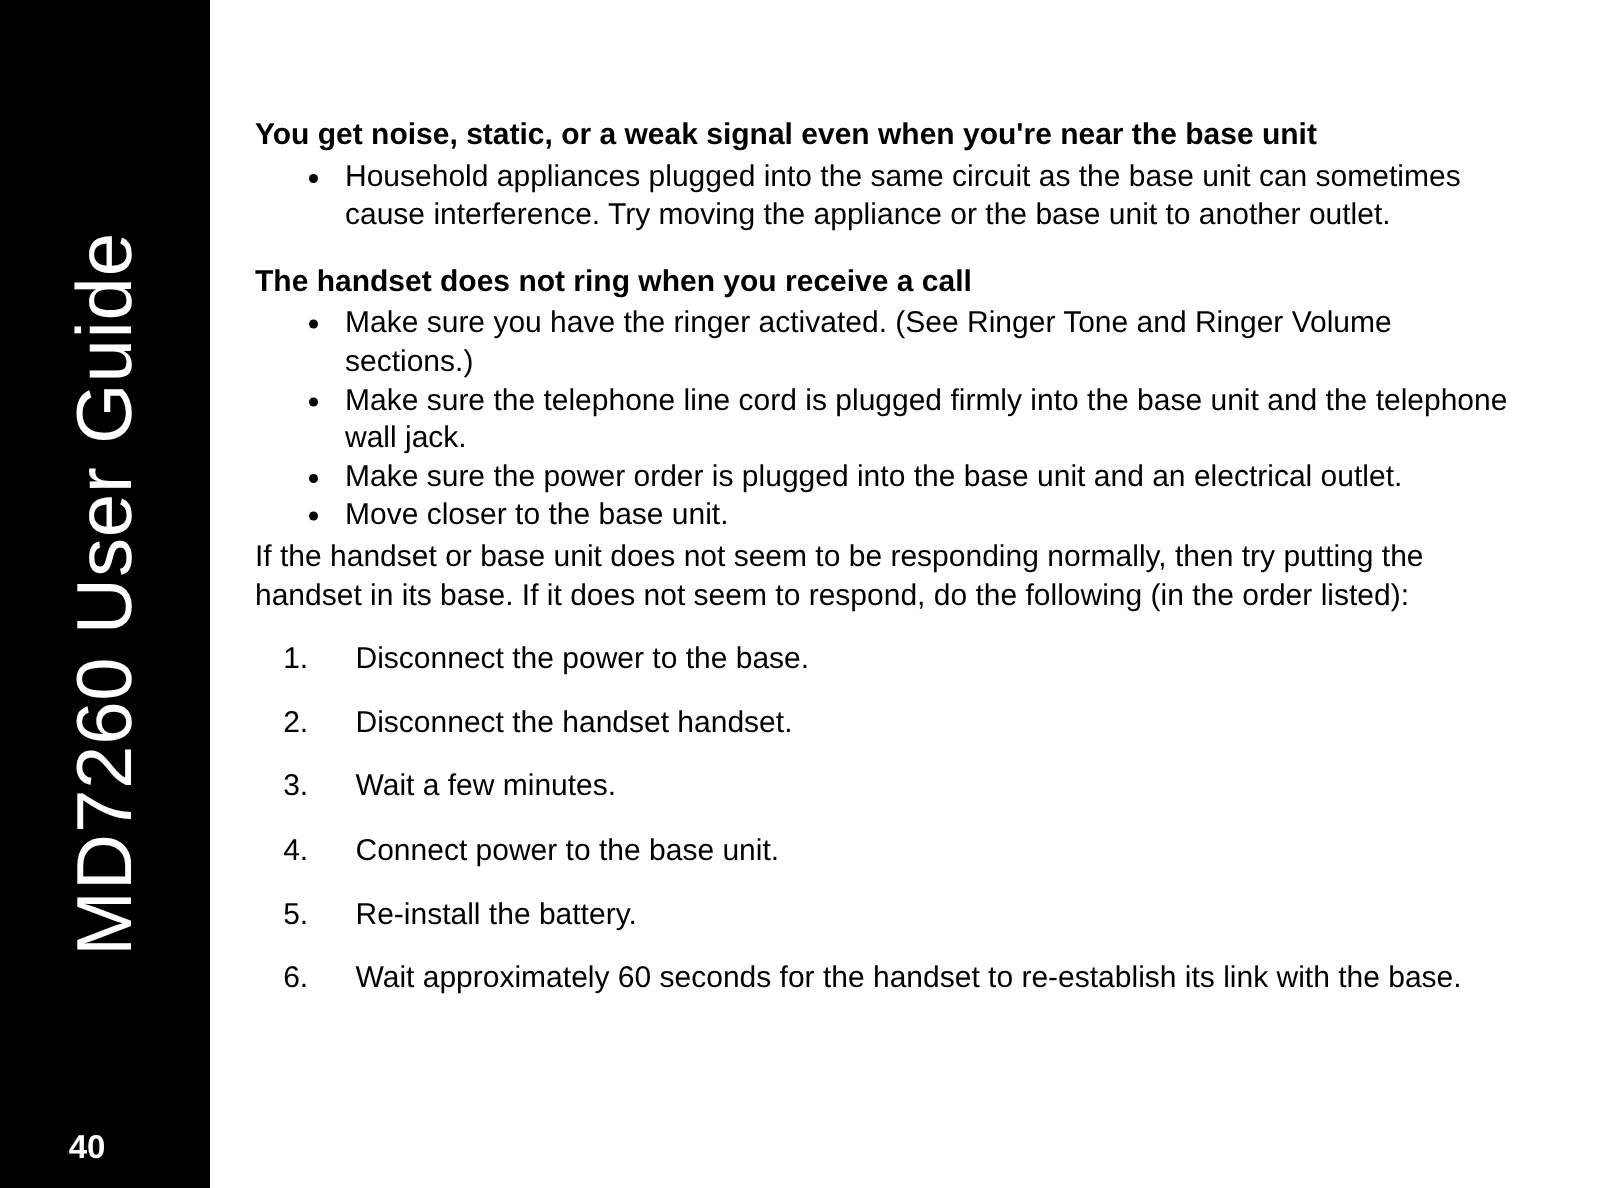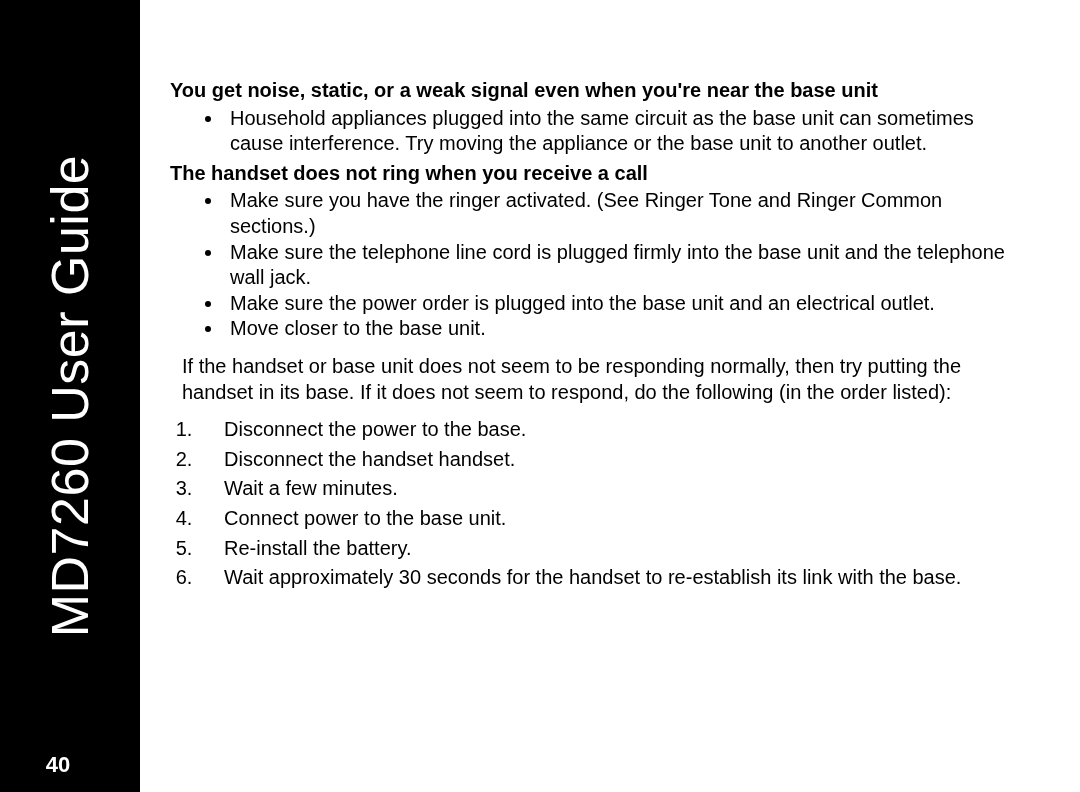--- a/index.html
+++ b/index.html
@@ -52,42 +52,42 @@
     top: 78px;
     right: 70px;
     font-size: 20px;
     line-height: 1.28;
   }
   .section-heading {
     font-weight: 700;
     margin: 0;
   }
   .mt-gap {
-    margin-top: 4px;
+    margin-top: 19px;
   }
   ul.bullets {
     margin: 2px;
     padding: 0 0 0 52px;
     list-style: disc;
   }
   ul.bullets li {
     padding-left: 6px;
     margin: 0;
   }
   .intro {
-    margin: 12px;
+    margin: 0;
   }
   ol.steps {
     margin: 0;
     padding: 0 0 0 24px;
     list-style: decimal;
   }
   ol.steps li {
     padding-left: 26px;
-    margin: 4px;
+    margin: 17px;
   }
 </style>
 </head>
 <body>
 
 <div class="page">
 
   <div class="sidebar">
     <div class="sidebar-title">MD7260 User Guide</div>
     <div class="page-number">40</div>
@@ -95,31 +95,31 @@
 
   <div class="content">
 
     <p class="section-heading">You get noise, static, or a weak signal even when you're near the base unit</p>
     <ul class="bullets">
       <li>Household appliances plugged into the same circuit as the base unit can sometimes cause interference. Try moving the appliance or the base unit to another outlet.</li>
     </ul>
 
     <p class="section-heading mt-gap">The handset does not ring when you receive a call</p>
     <ul class="bullets">
-      <li>Make sure you have the ringer activated. (See Ringer Tone and Ringer Common sections.)</li>
+      <li>Make sure you have the ringer activated. (See Ringer Tone and Ringer Volume sections.)</li>
       <li>Make sure the telephone line cord is plugged firmly into the base unit and the telephone wall jack.</li>
       <li>Make sure the power order is plugged into the base unit and an electrical outlet.</li>
       <li>Move closer to the base unit.</li>
     </ul>
 
 
     <p class="intro">If the handset or base unit does not seem to be responding normally, then try putting the handset in its base. If it does not seem to respond, do the following (in the order listed):</p>
     <ol class="steps">
       <li>Disconnect the power to the base.</li>
       <li>Disconnect the handset handset.</li>
       <li>Wait a few minutes.</li>
       <li>Connect power to the base unit.</li>
       <li>Re-install the battery.</li>
-      <li>Wait approximately 30 seconds for the handset to re-establish its link with the base.</li>
+      <li>Wait approximately 60 seconds for the handset to re-establish its link with the base.</li>
     </ol>
 
   </div>
 </div>
 
 </body></html>

